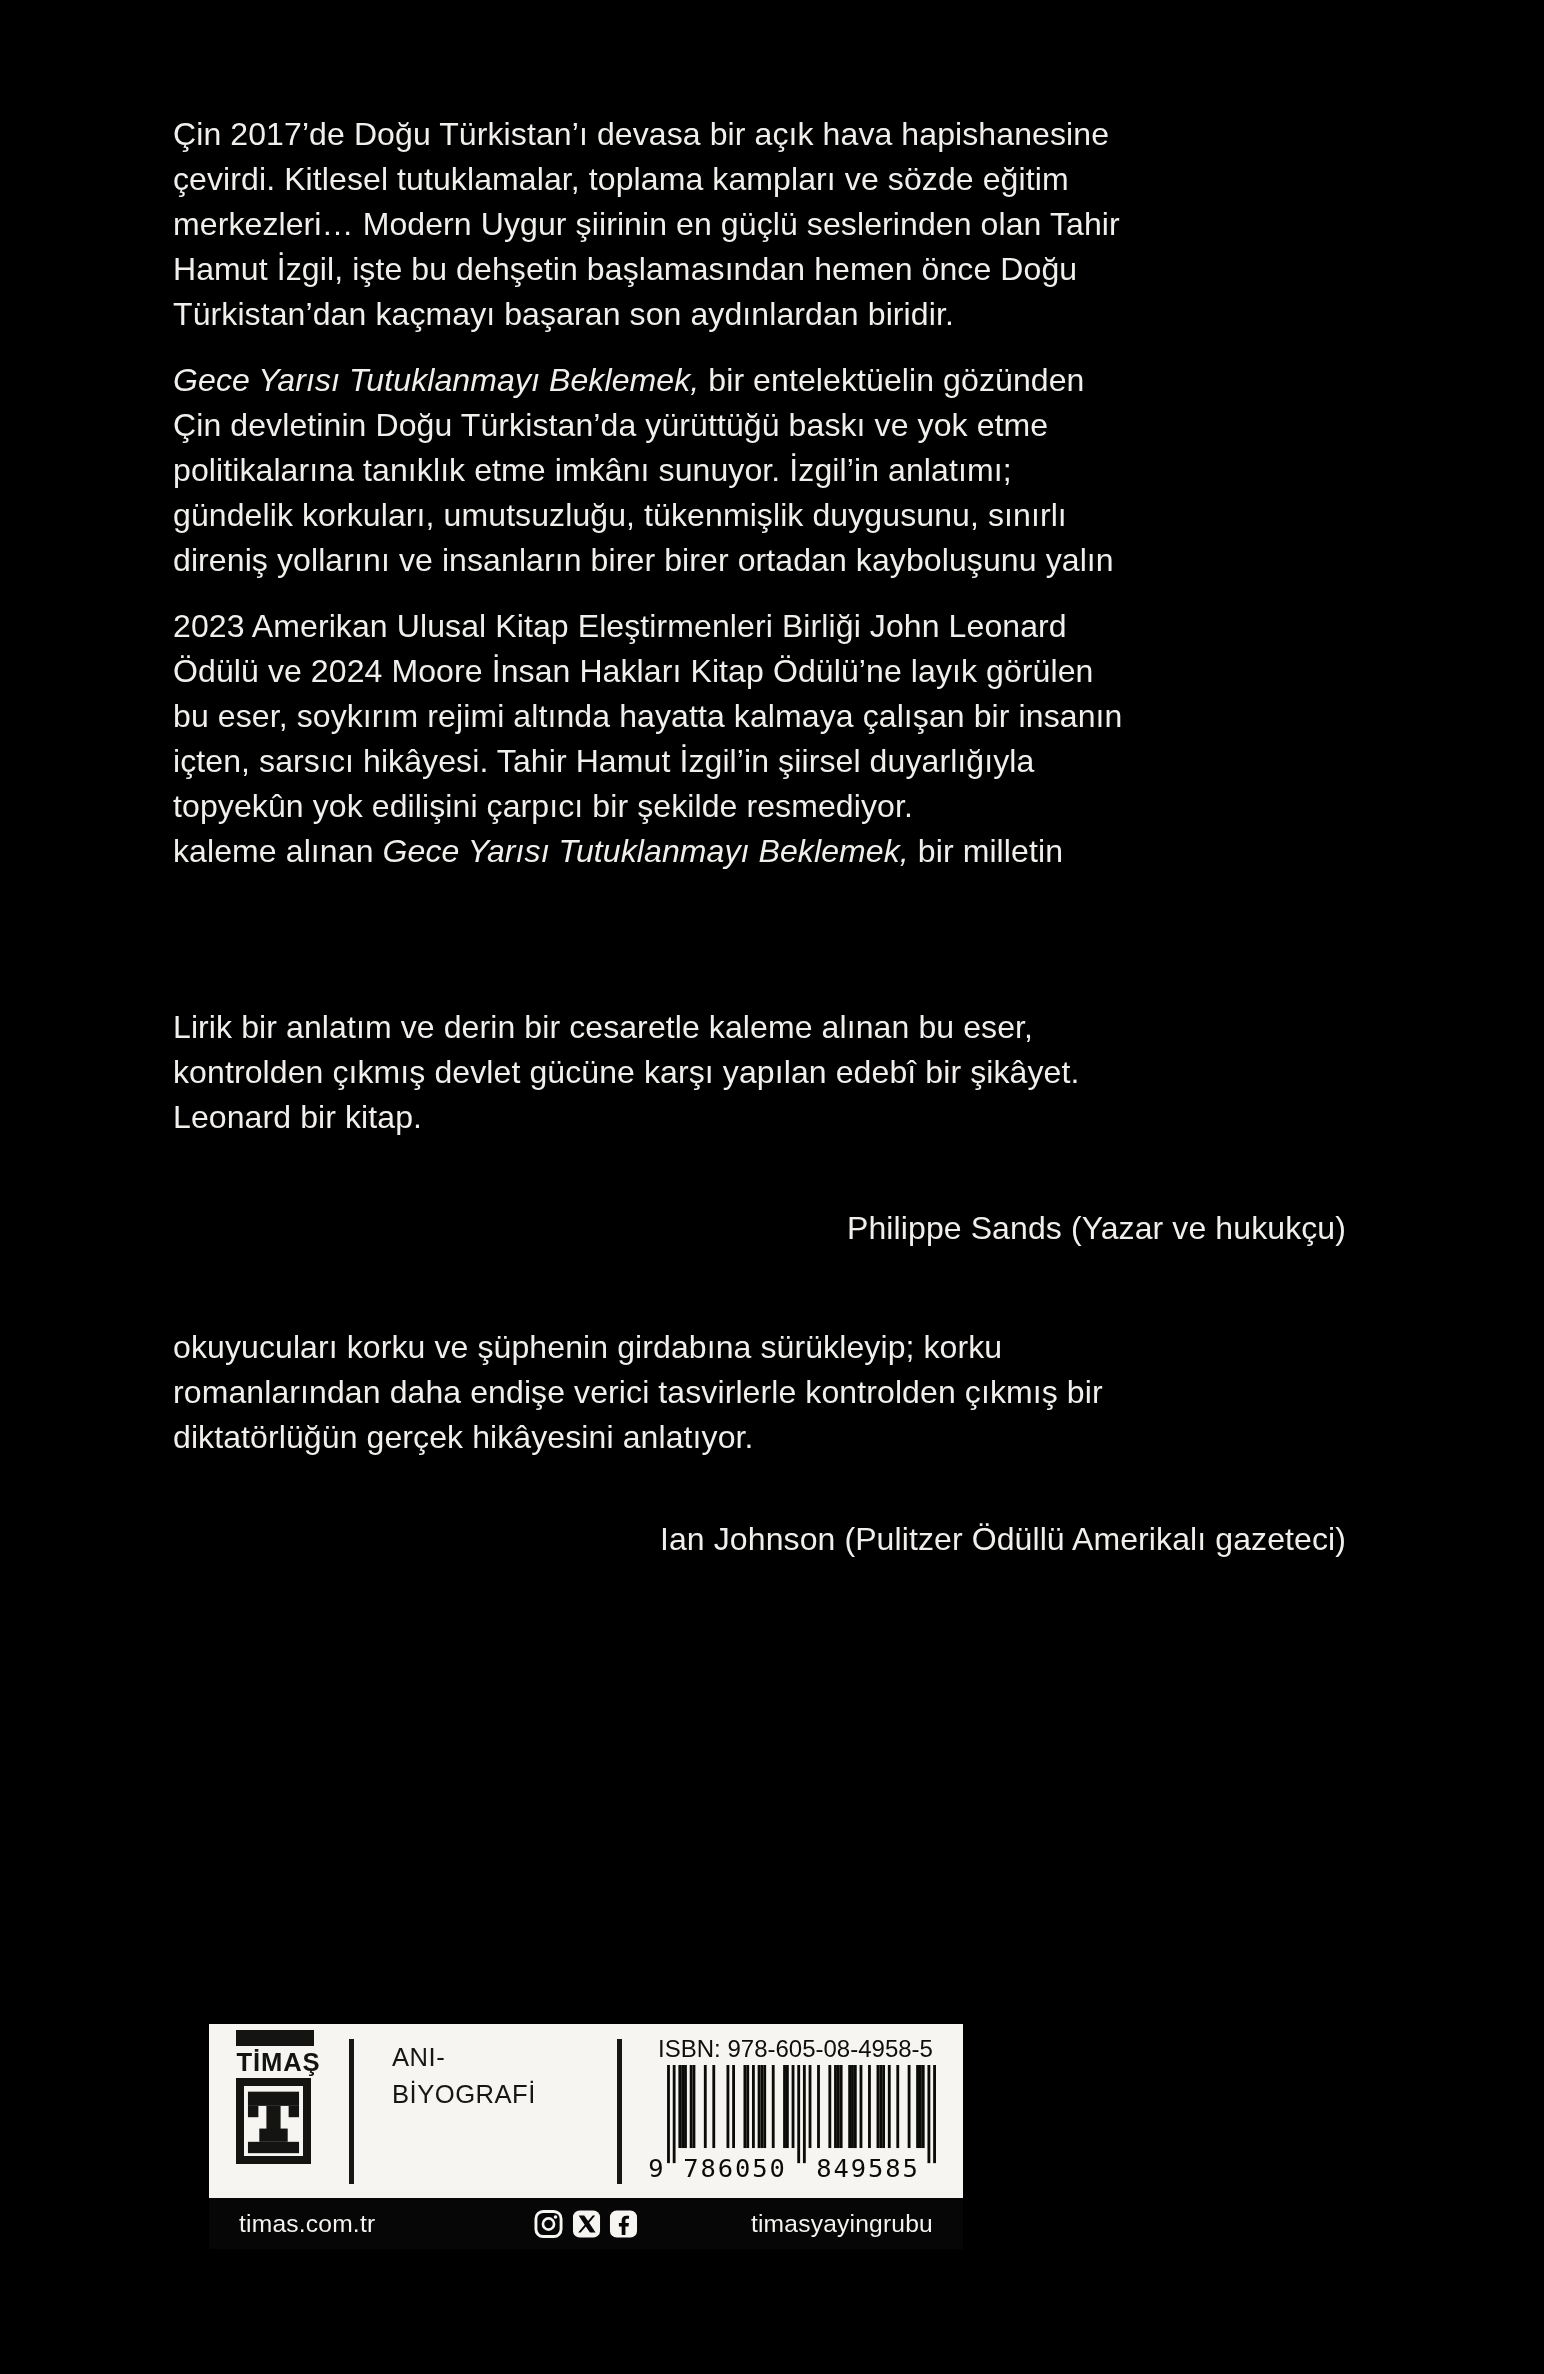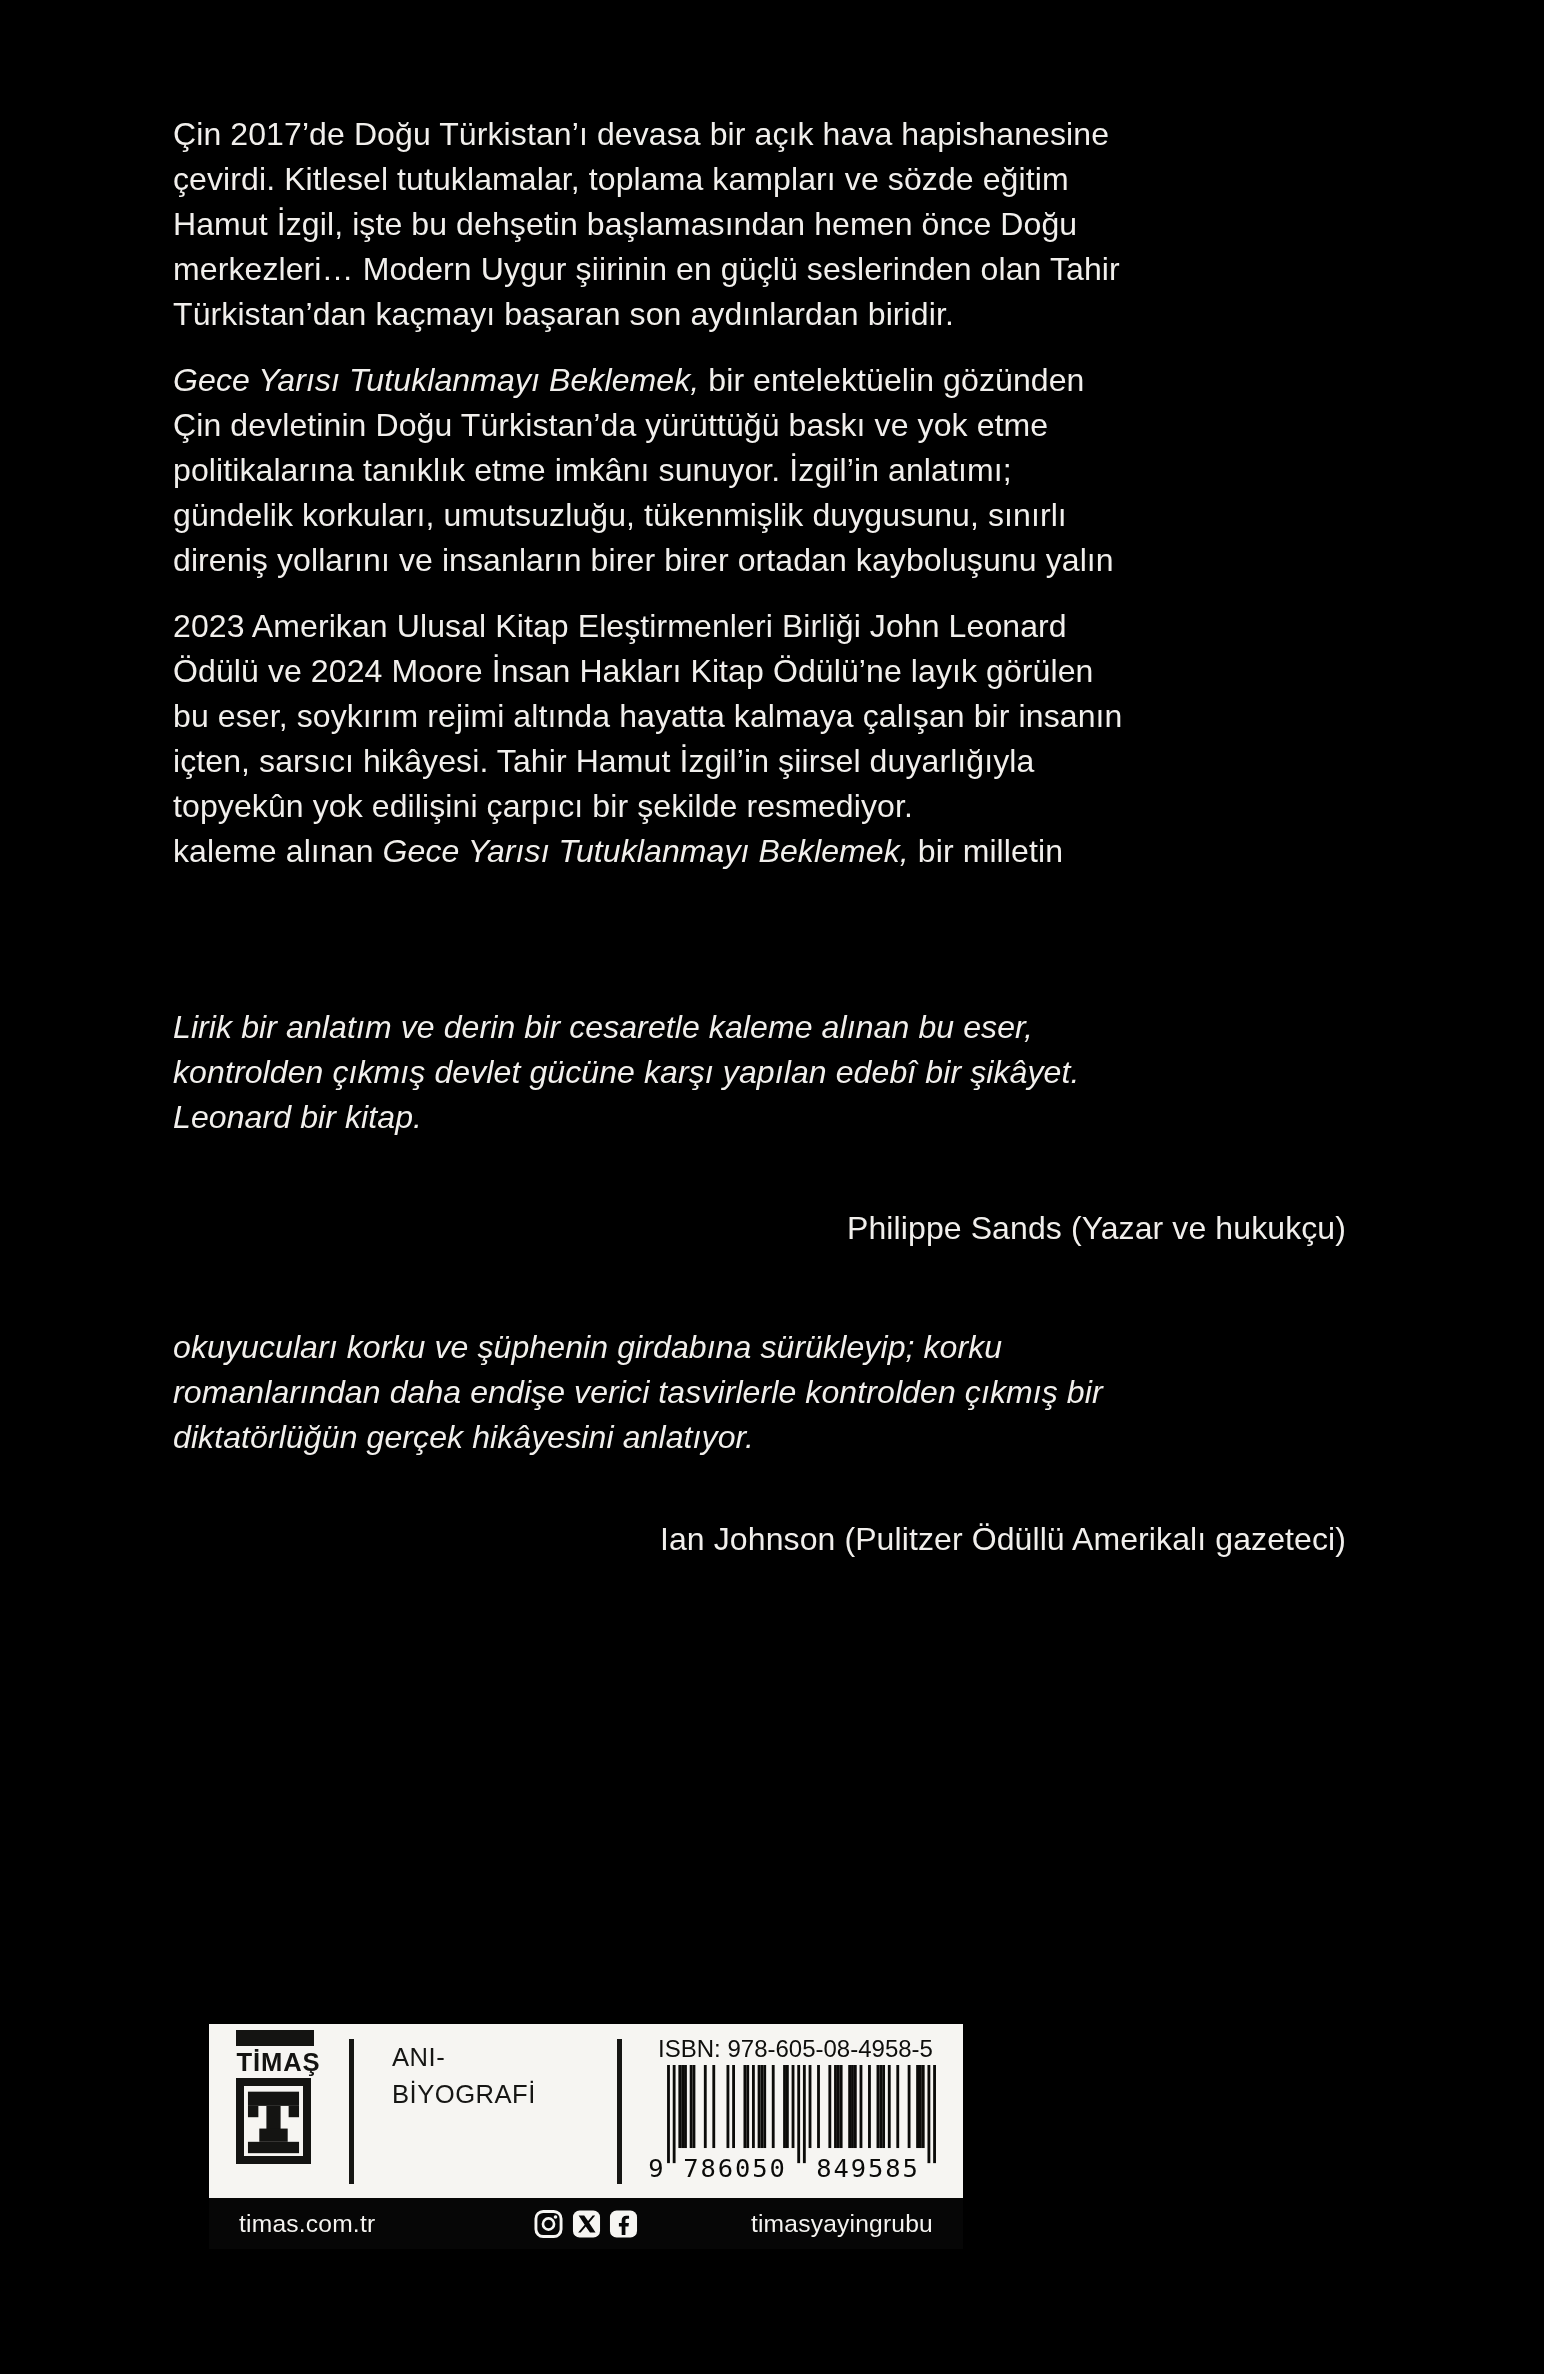--- a/index.html
+++ b/index.html
@@ -14,21 +14,21 @@
   }
   .content{
     position:absolute;left:173px;top:112px;width:1173px;
     color:#f1efec;
     font-size:32px;line-height:45px;
     letter-spacing:0.1px;
   }
   .tline{display:block;white-space:nowrap;}
   .para{margin:0 0 21px 0;}
   em{font-style:italic;}
-  .quote{margin:0;font-style:italic;}
+  .quote{margin:0;}
   .quote-1{margin-top:131px;}
   .attribution{font-style:normal;text-align:right;margin-top:66px;}
   .quote-2{margin-top:74px;}
   .attribution-2{margin-top:57px;}
 
   
   .pubcard{position:absolute;left:209px;top:2024px;width:754px;}
   .card-white{position:relative;height:174px;background:#f6f5f2;}
   .vdiv{position:absolute;top:15px;bottom:14px;width:4.7px;background:#161614;}
   .vdiv-1{left:140px;}
@@ -64,22 +64,22 @@
 </head>
 <body>
 
 <div class="page">
 
   <main class="content">
 
     <p class="para">
       <span class="tline">Çin 2017’de Doğu Türkistan’ı devasa bir açık hava hapishanesine</span>
       <span class="tline">çevirdi. Kitlesel tutuklamalar, toplama kampları ve sözde eğitim</span>
+      <span class="tline">merkezleri… Modern Uygur şiirinin en güçlü seslerinden olan Tahir</span>
       <span class="tline">Hamut İzgil, işte bu dehşetin başlamasından hemen önce Doğu</span>
-      <span class="tline">merkezleri… Modern Uygur şiirinin en güçlü seslerinden olan Tahir</span>
       <span class="tline">Türkistan’dan kaçmayı başaran son aydınlardan biridir.</span>
     </p>
 
     <p class="para">
       <span class="tline"><em>Gece Yarısı Tutuklanmayı Beklemek,</em><span> bir entelektüelin gözünden</span></span>
       <span class="tline">Çin devletinin Doğu Türkistan’da yürüttüğü baskı ve yok etme</span>
       <span class="tline">politikalarına tanıklık etme imkânı sunuyor. İzgil’in anlatımı;</span>
       <span class="tline">gündelik korkuları, umutsuzluğu, tükenmişlik duygusunu, sınırlı</span>
       <span class="tline">direniş yollarını ve insanların birer birer ortadan kayboluşunu yalın</span>
     </p>

